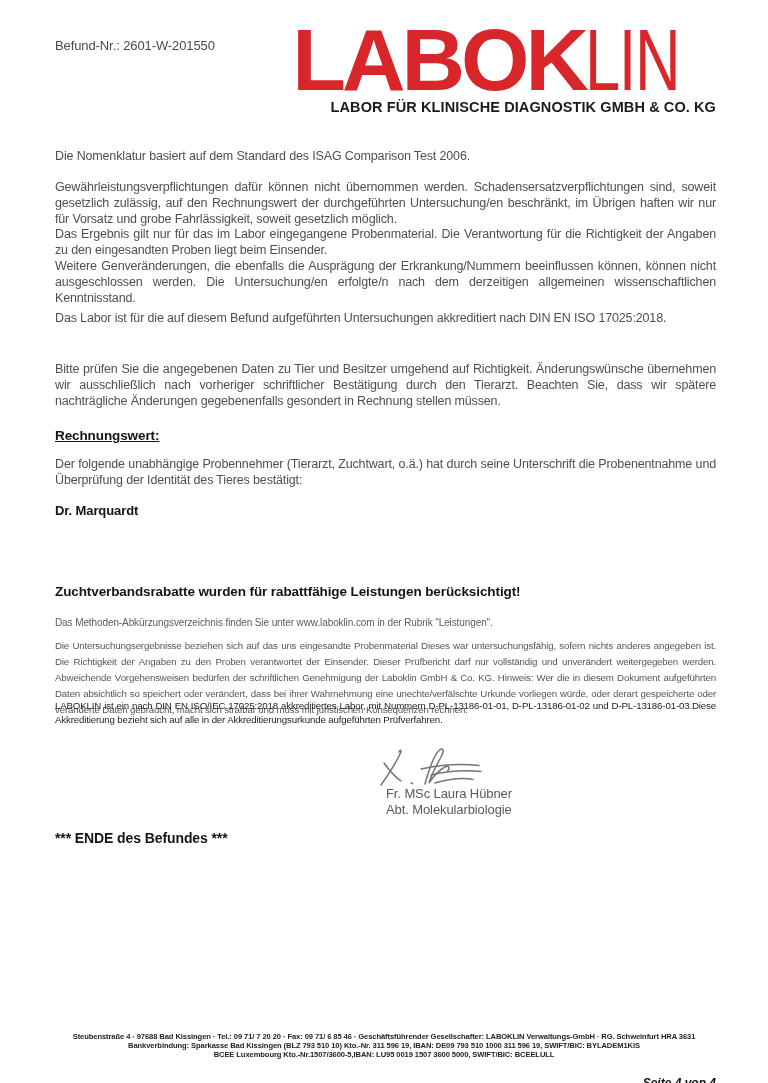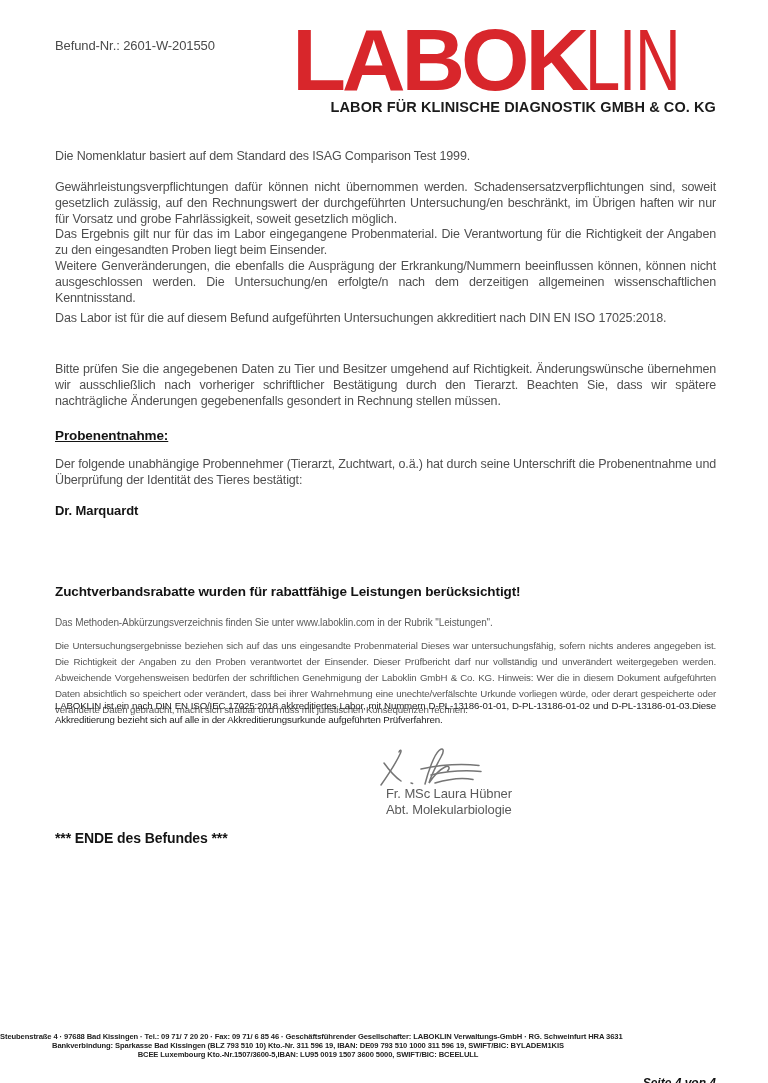--- a/index.html
+++ b/index.html
@@ -25,49 +25,49 @@
   .methoden { left:55px; width:661px; font-size:10px; color:#5c5c5c; letter-spacing:-0.1px; }
 
   .smallprint { left:55px; width:661px; font-size:9.7px; line-height:16px; color:#565656;
                 text-align:justify; letter-spacing:-0.15px; }
   .smallprint-bold { left:55px; width:661px; font-size:9.7px; line-height:14px; color:#1d1d1d;
                      font-weight:normal; text-align:justify; letter-spacing:-0.15px; }
 
   .sig-block { left:378px; top:744px; }
   .sig-name  { left:386px; font-size:13px; line-height:16px; color:#5a5a5a; letter-spacing:-0.1px; }
 
-  .footer-line { left:0; width:616px; text-align:center; font-size:7.6px; line-height:9px;
+  .footer-line { left:0; width:768px; text-align:center; font-size:7.6px; line-height:9px;
                  font-weight:bold; color:#242424; white-space:nowrap; letter-spacing:-0.1px; }
   .page-num { right:52px; top:1076px; font-size:12px; font-weight:bold; color:#111;font-style:italic; }
 </style>
 </head>
 <body>
 
 <div class="page">
 
   <div class="abs befund">Befund-Nr.: 2601-W-201550</div>
 
   <div class="abs logo-wrap">
     <div class="logo-main"><span class="logo-bold">LABOK</span><span class="logo-thin">LIN</span></div>
     <div class="logo-sub">LABOR FÜR KLINISCHE DIAGNOSTIK GMBH &amp; CO. KG</div>
   </div>
 
-  <div class="abs body-text" style="top:149px;">Die Nomenklatur basiert auf dem Standard des ISAG Comparison Test 1999.</div>
+  <div class="abs body-text" style="top:149px;">Die Nomenklatur basiert auf dem Standard des ISAG Comparison Test 2006.</div>
 
   <div class="abs body-text" style="top:180px;">
     <p>Gewährleistungsverpflichtungen dafür können nicht übernommen werden. Schadensersatzverpflichtungen sind, soweit gesetzlich zulässig, auf den Rechnungswert der durchgeführten Untersuchung/en beschränkt, im Übrigen haften wir nur für Vorsatz und grobe Fahrlässigkeit, soweit gesetzlich möglich.</p>
     <p>Das Ergebnis gilt nur für das im Labor eingegangene Probenmaterial. Die Verantwortung für die Richtigkeit der Angaben zu den eingesandten Proben liegt beim Einsender.</p>
     <p>Weitere Genveränderungen, die ebenfalls die Ausprägung der Erkrankung/Nummern beeinflussen können, können nicht ausgeschlossen werden. Die Untersuchung/en erfolgte/n nach dem derzeitigen allgemeinen wissenschaftlichen Kenntnisstand.</p>
   </div>
 
   <div class="abs body-text" style="top:311px;">Das Labor ist für die auf diesem Befund aufgeführten Untersuchungen akkreditiert nach DIN EN ISO 17025:2018.</div>
 
   <div class="abs body-text" style="top:362px;">Bitte prüfen Sie die angegebenen Daten zu Tier und Besitzer umgehend auf Richtigkeit. Änderungswünsche übernehmen wir ausschließlich nach vorheriger schriftlicher Bestätigung durch den Tierarzt. Beachten Sie, dass wir spätere nachträgliche Änderungen gegebenenfalls gesondert in Rechnung stellen müssen.</div>
 
-  <div class="abs heading underlined" style="top:428px;">Probenentnahme:</div>
+  <div class="abs heading underlined" style="top:428px;">Rechnungswert:</div>
 
   <div class="abs body-text" style="top:457px;">Der folgende unabhängige Probennehmer (Tierarzt, Zuchtwart, o.ä.) hat durch seine Unterschrift die Probenentnahme und Überprüfung der Identität des Tieres bestätigt:</div>
 
   <div class="abs heading" style="top:503px; font-size:13px;">Dr. Marquardt</div>
 
   <div class="abs heading" style="top:584px;">Zuchtverbandsrabatte wurden für rabattfähige Leistungen berücksichtigt!</div>
 
   <div class="abs methoden" style="top:617px;">Das Methoden-Abkürzungsverzeichnis finden Sie unter www.laboklin.com in der Rubrik "Leistungen".</div>
 
   <div class="abs smallprint" style="top:638px;">Die Untersuchungsergebnisse beziehen sich auf das uns eingesandte Probenmaterial Dieses war untersuchungsfähig, sofern nichts anderes angegeben ist. Die Richtigkeit der Angaben zu den Proben verantwortet der Einsender. Dieser Prüfbericht darf nur vollständig und unverändert weitergegeben werden. Abweichende Vorgehensweisen bedürfen der schriftlichen Genehmigung der Laboklin GmbH &amp; Co. KG. Hinweis: Wer die in diesem Dokument aufgeführten Daten absichtlich so speichert oder verändert, dass bei ihrer Wahrnehmung eine unechte/verfälschte Urkunde vorliegen würde, oder derart gespeicherte oder veränderte Daten gebraucht, macht sich strafbar und muss mit juristischen Konsequenzen rechnen.</div>

